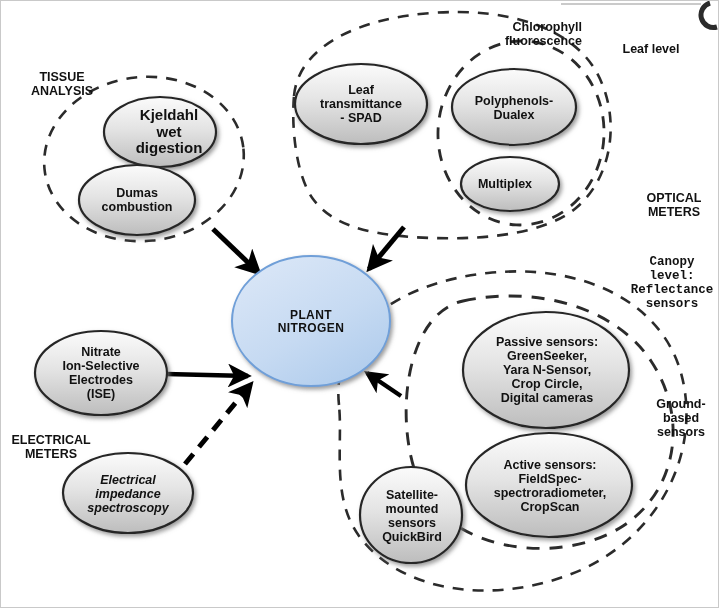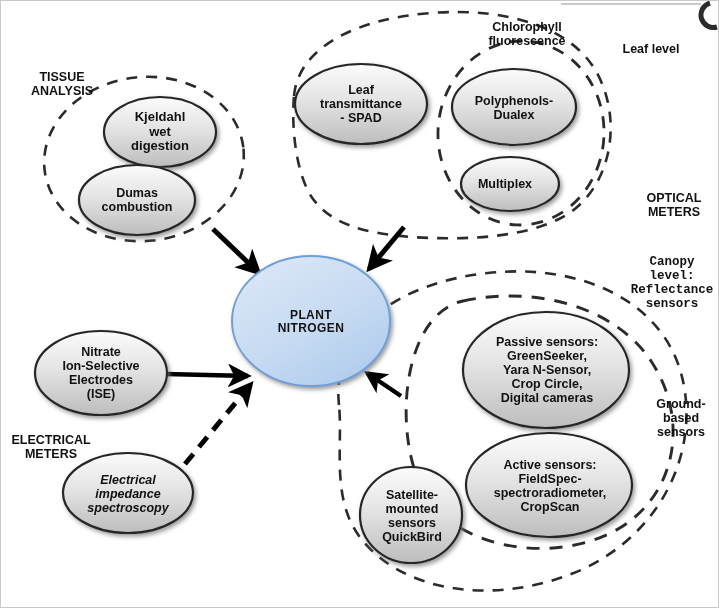--- a/index.html
+++ b/index.html
@@ -141,21 +141,21 @@
 
       <ellipse cx="310" cy="320" rx="79" ry="65" fill="url(#gradBlue)" stroke="#6f9fd8" stroke-width="2" filter="url(#softShadow)"></ellipse>
     </g>
 
     <g>
       <path d="M 709 2 A 12 12 0 1 0 716 26" fill="none" stroke="#2b2b2b" stroke-width="5"></path>
       <line x1="560" y1="3" x2="700" y2="3" stroke="#b9b9b9" stroke-width="1.4"></line>
     </g>
   </svg>
 
-  <div class="node-label" style="left:103px; top:105px; width:112px; height:52px; font-size:13px;">Kjeldahl
+  <div class="node-label" style="left:103px; top:105px; width:112px; height:52px; font-size:15px;padding-left:9px;">Kjeldahl
 wet
 digestion</div>
 
   <div class="node-label" style="left:78px; top:181px; width:116px; height:36px; font-size:12.5px;">Dumas
 combustion</div>
 
   <div class="node-label" style="left:296px; top:77px; width:128px; height:52px; font-size:12.5px;">Leaf
 transmittance
 - SPAD</div>
 
@@ -196,21 +196,21 @@
 ANALYSIS</div>
 
   <div class="group-label" style="left:633px; top:190px; width:80px; font-size:12.5px;">OPTICAL
 METERS</div>
 
   <div class="group-label" style="left:4px; top:432px; width:92px; font-size:12.5px;">ELECTRICAL
 METERS</div>
 
   <div class="group-label" style="left:612px; top:41px; width:76px; font-size:12.5px;">Leaf level</div>
 
-  <div class="group-label" style="left:471px; top:19px; width:110px; font-size:12.5px;">Chlorophyll
+  <div class="group-label" style="left:471px; top:19px; width:110px; font-size:12.5px;text-align:right;">Chlorophyll
 fluorescence</div>
 
   <div class="group-label" style="left:626px; top:254px; width:90px; font-size:12.5px;font-family:Liberation Mono, monospace;">Canopy level:
 Reflectance
 sensors</div>
 
   <div class="group-label" style="left:650px; top:396px; width:60px; font-size:12.5px;">Ground-
 based
 sensors</div>
 

